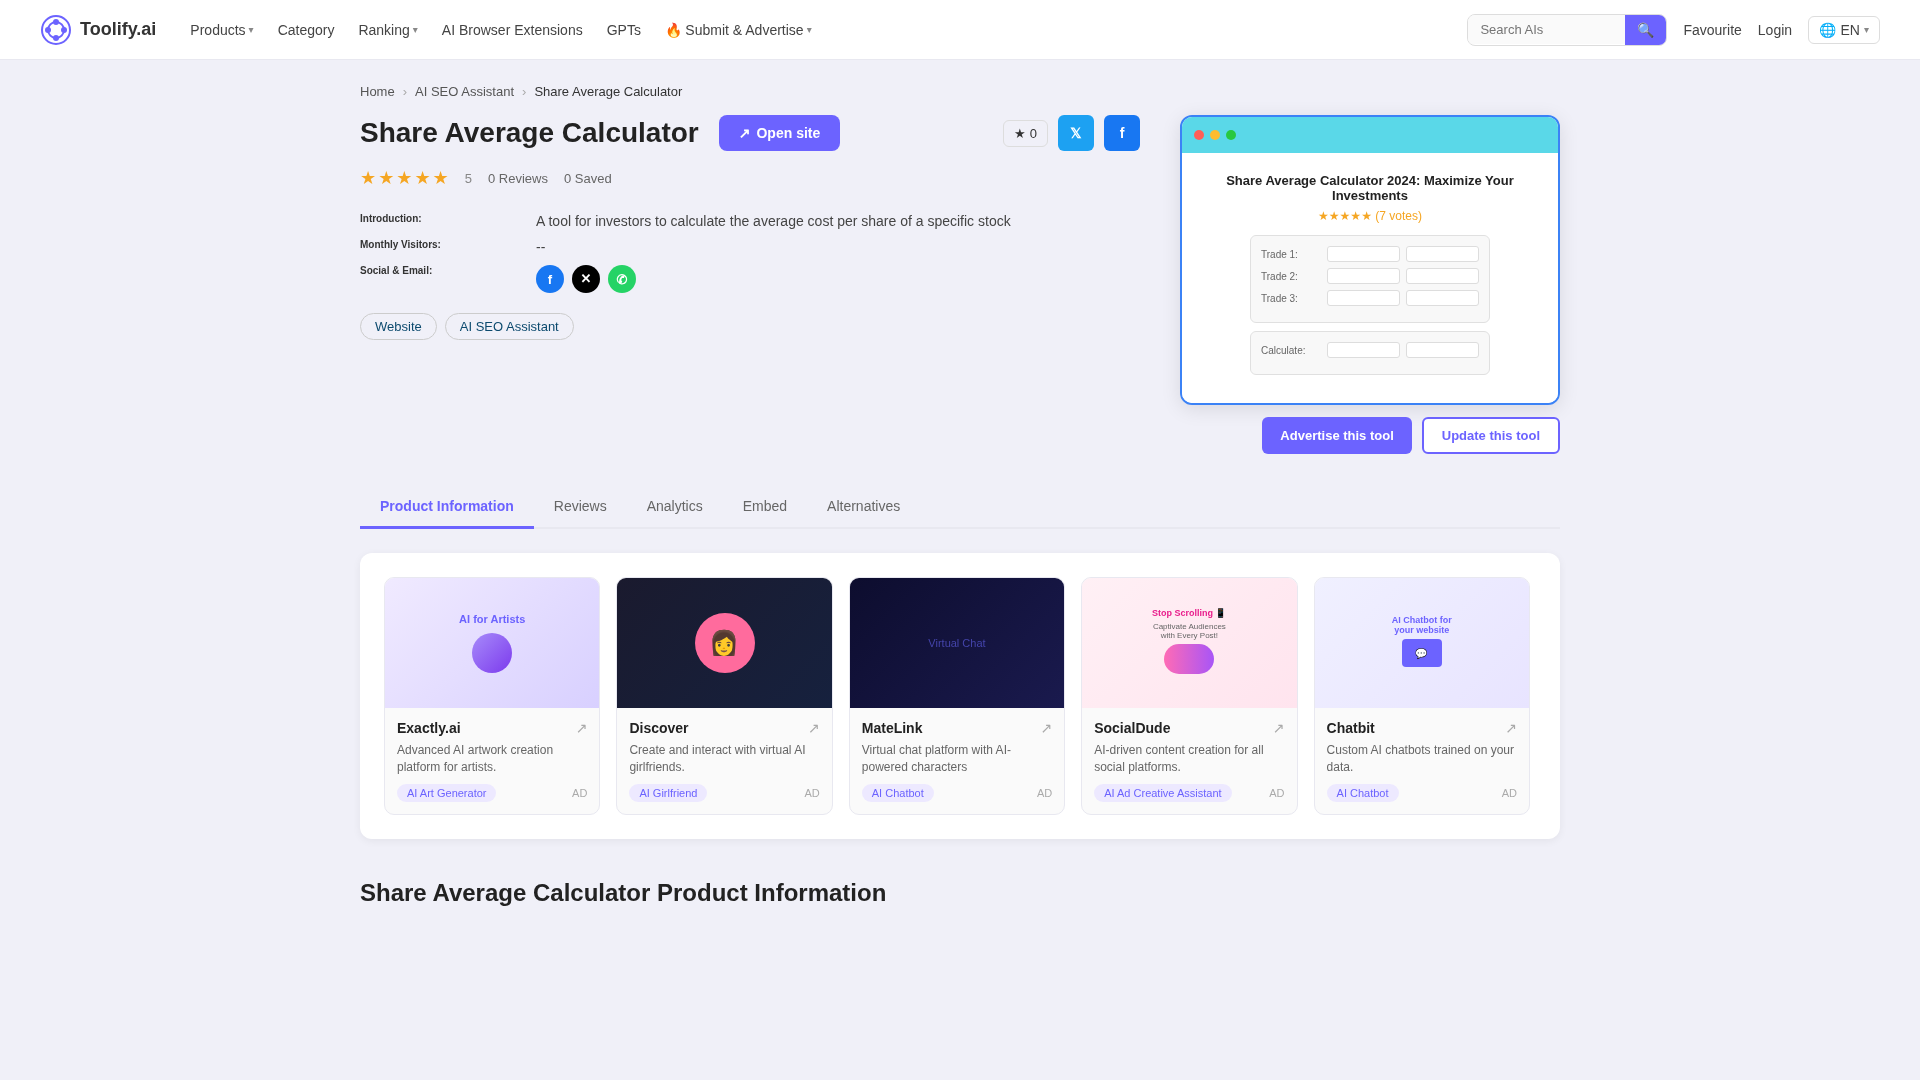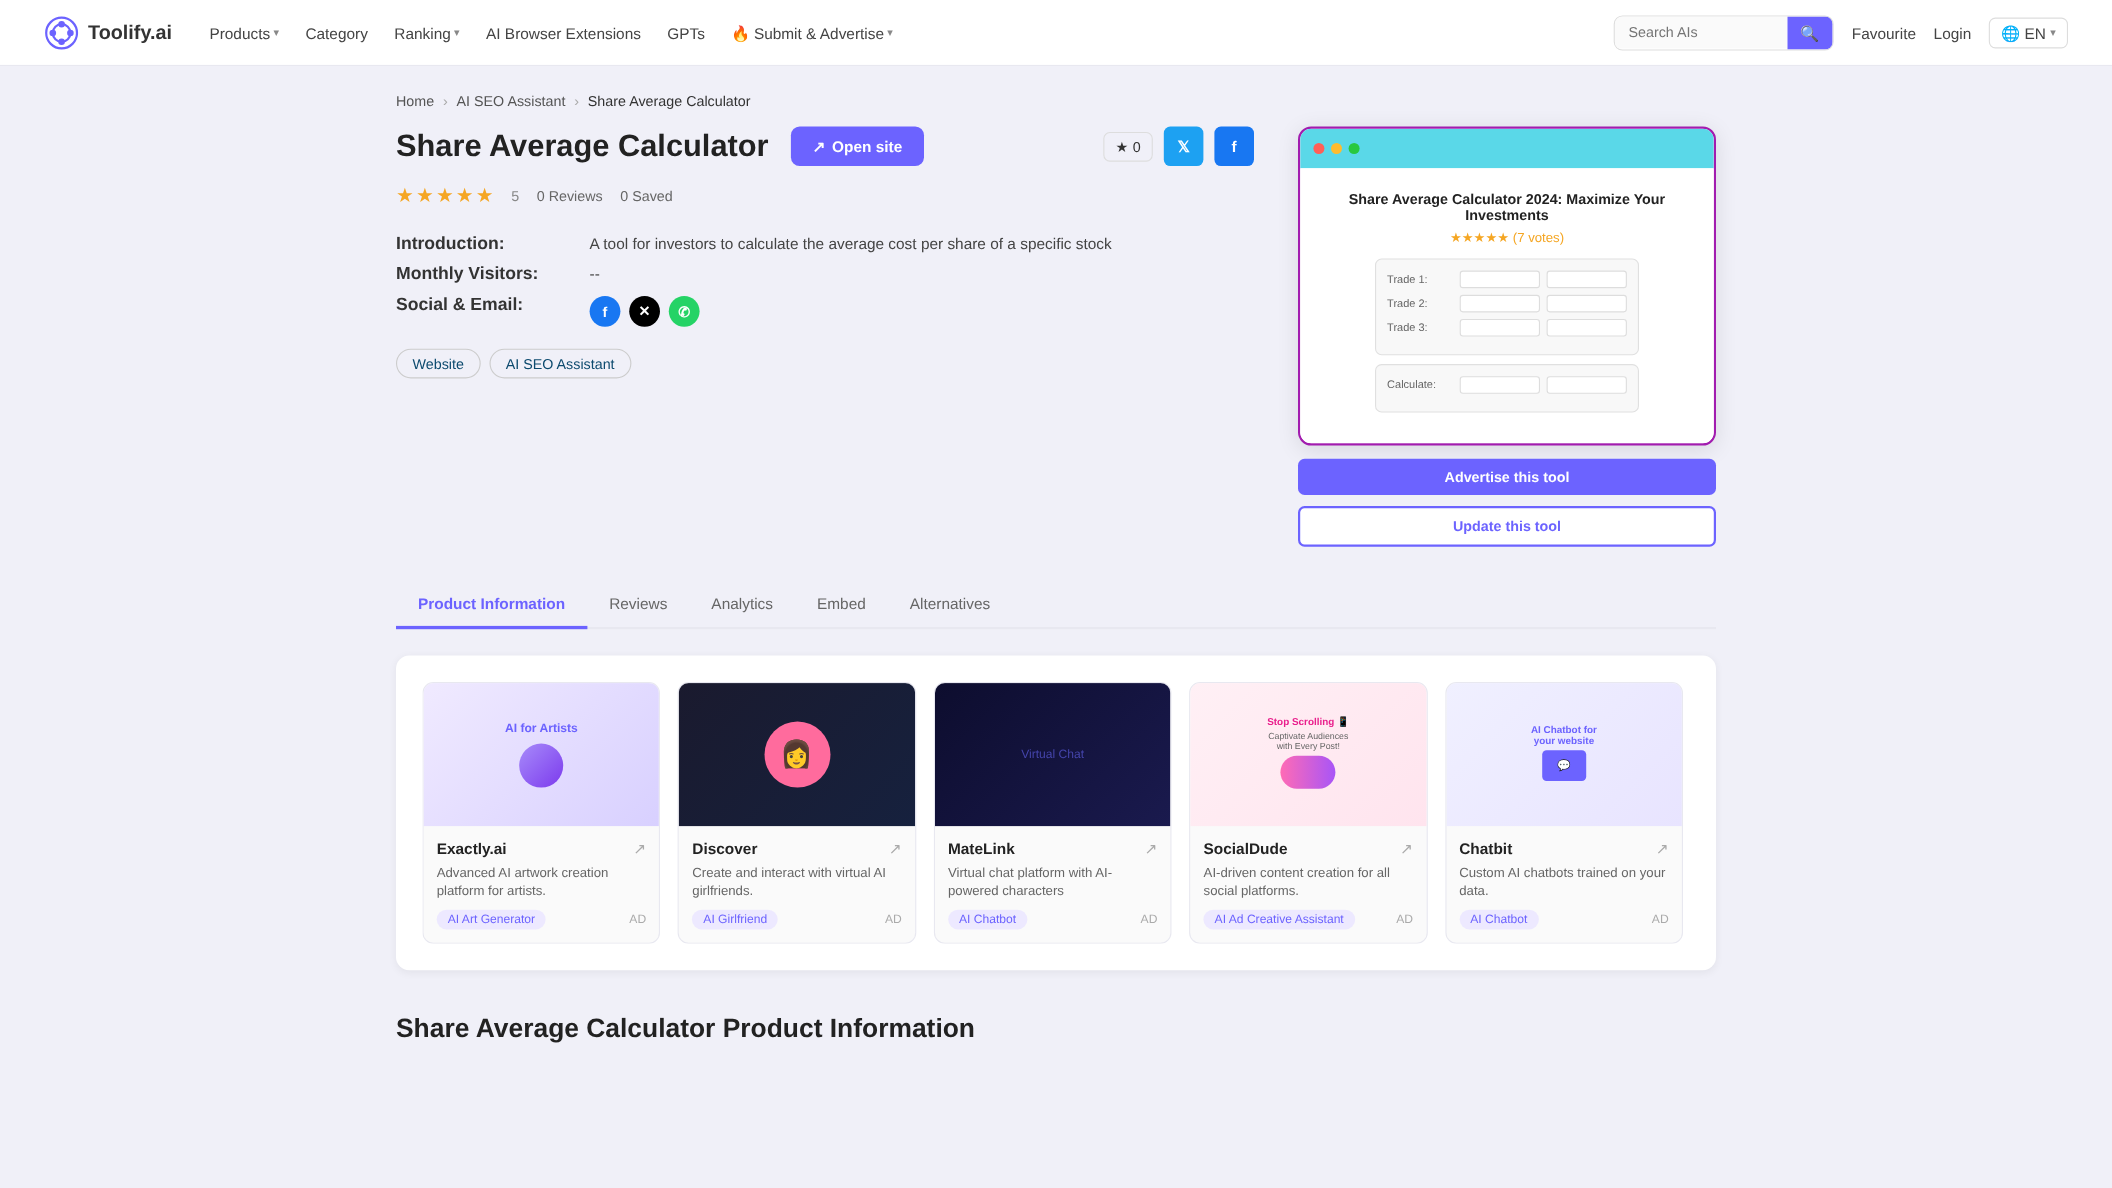--- a/index.html
+++ b/index.html
@@ -85,42 +85,42 @@
     .twitter-share { background: #1da1f2; color: #fff; border: none; border-radius: 6px; width: 36px; height: 36px; cursor: pointer; font-size: 14px; font-weight: 700; }
     .facebook-share { background: #1877f2; color: #fff; border: none; border-radius: 6px; width: 36px; height: 36px; cursor: pointer; font-size: 14px; font-weight: 700; }
 
     .ratings { display: flex; align-items: center; gap: 16px; margin-bottom: 24px; }
     .stars { display: flex; gap: 2px; color: #f5a623; font-size: 18px; }
     .rating-count { font-size: 13px; color: #666; }
     .saved-count { font-size: 13px; color: #666; }
 
     .info-table { margin-bottom: 20px; }
     .info-row { display: flex; gap: 16px; margin-bottom: 10px; align-items: flex-start; }
-    .info-label { font-weight: 600; color: #333; min-width: 160px; font-size: 16px; }
+    .info-label { font-weight: 600; color: #333; min-width: 160px; font-size: 10px; }
     .info-value { color: #444; font-size: 14px; }
     .social-icons { display: flex; gap: 8px; align-items: center; }
     .social-icon {
       width: 28px; height: 28px; border-radius: 50%;
       display: flex; align-items: center; justify-content: center;
       font-size: 13px; font-weight: 700; cursor: pointer;
     }
     .fb-icon { background: #1877f2; color: #fff; }
     .x-icon { background: #000; color: #fff; font-family: serif; }
     .wa-icon { background: #25d366; color: #fff; }
 
     .tags { display: flex; gap: 8px; flex-wrap: wrap; }
     .tag {
       border: 1px solid #ccc; border-radius: 20px; padding: 5px 14px;
       font-size: 13px; color: #0c4a6e; cursor: pointer;
     }
 
     
     .screenshot-container {
       border-radius: 12px; overflow: hidden;
-      border: 2px solid #a21caf;
+      border: 2px solid #3b82f6;
       background: #fff;
       box-shadow: 0 4px 20px rgba(0,0,0,0.1);
     }
     .screenshot-bar {
       background: #5ad8e8;
       height: 36px;
       display: flex; align-items: center; padding: 0 12px; gap: 6px;
     }
     .dot { width: 10px; height: 10px; border-radius: 50%; }
     .dot-red { background: #ff5f57; }
@@ -134,21 +134,21 @@
     }
     .screenshot-title { font-size: 13px; font-weight: 700; text-align: center; margin-bottom: 6px; color: #222; }
     .screenshot-stars { color: #f5a623; font-size: 12px; margin-bottom: 12px; }
     .screenshot-form { width: 100%; max-width: 240px; }
     .form-section { background: #f8f8f8; border: 1px solid #e0e0e0; border-radius: 6px; padding: 10px; margin-bottom: 8px; }
     .form-row { display: flex; gap: 6px; margin-bottom: 6px; align-items: center; }
     .form-label { font-size: 10px; color: #666; width: 60px; }
     .form-field { flex: 1; height: 16px; background: #fff; border: 1px solid #ddd; border-radius: 3px; }
 
     
-    .action-btns { display: flex; gap: 10px; justify-content: flex-end; margin-top: 12px; flex-direction: column; }
+    .action-btns { display: flex; gap: 10px; justify-content: flex-end; margin-top: 12px; }
     .advertise-btn {
       background: #6c63ff; color: #fff; border: none;
       border-radius: 6px; padding: 9px 18px; font-size: 13px;
       font-weight: 600; cursor: pointer;
     }
     .update-btn {
       background: #fff; color: #6c63ff; border: 2px solid #6c63ff;
       border-radius: 6px; padding: 9px 18px; font-size: 13px;
       font-weight: 600; cursor: pointer;
     }

